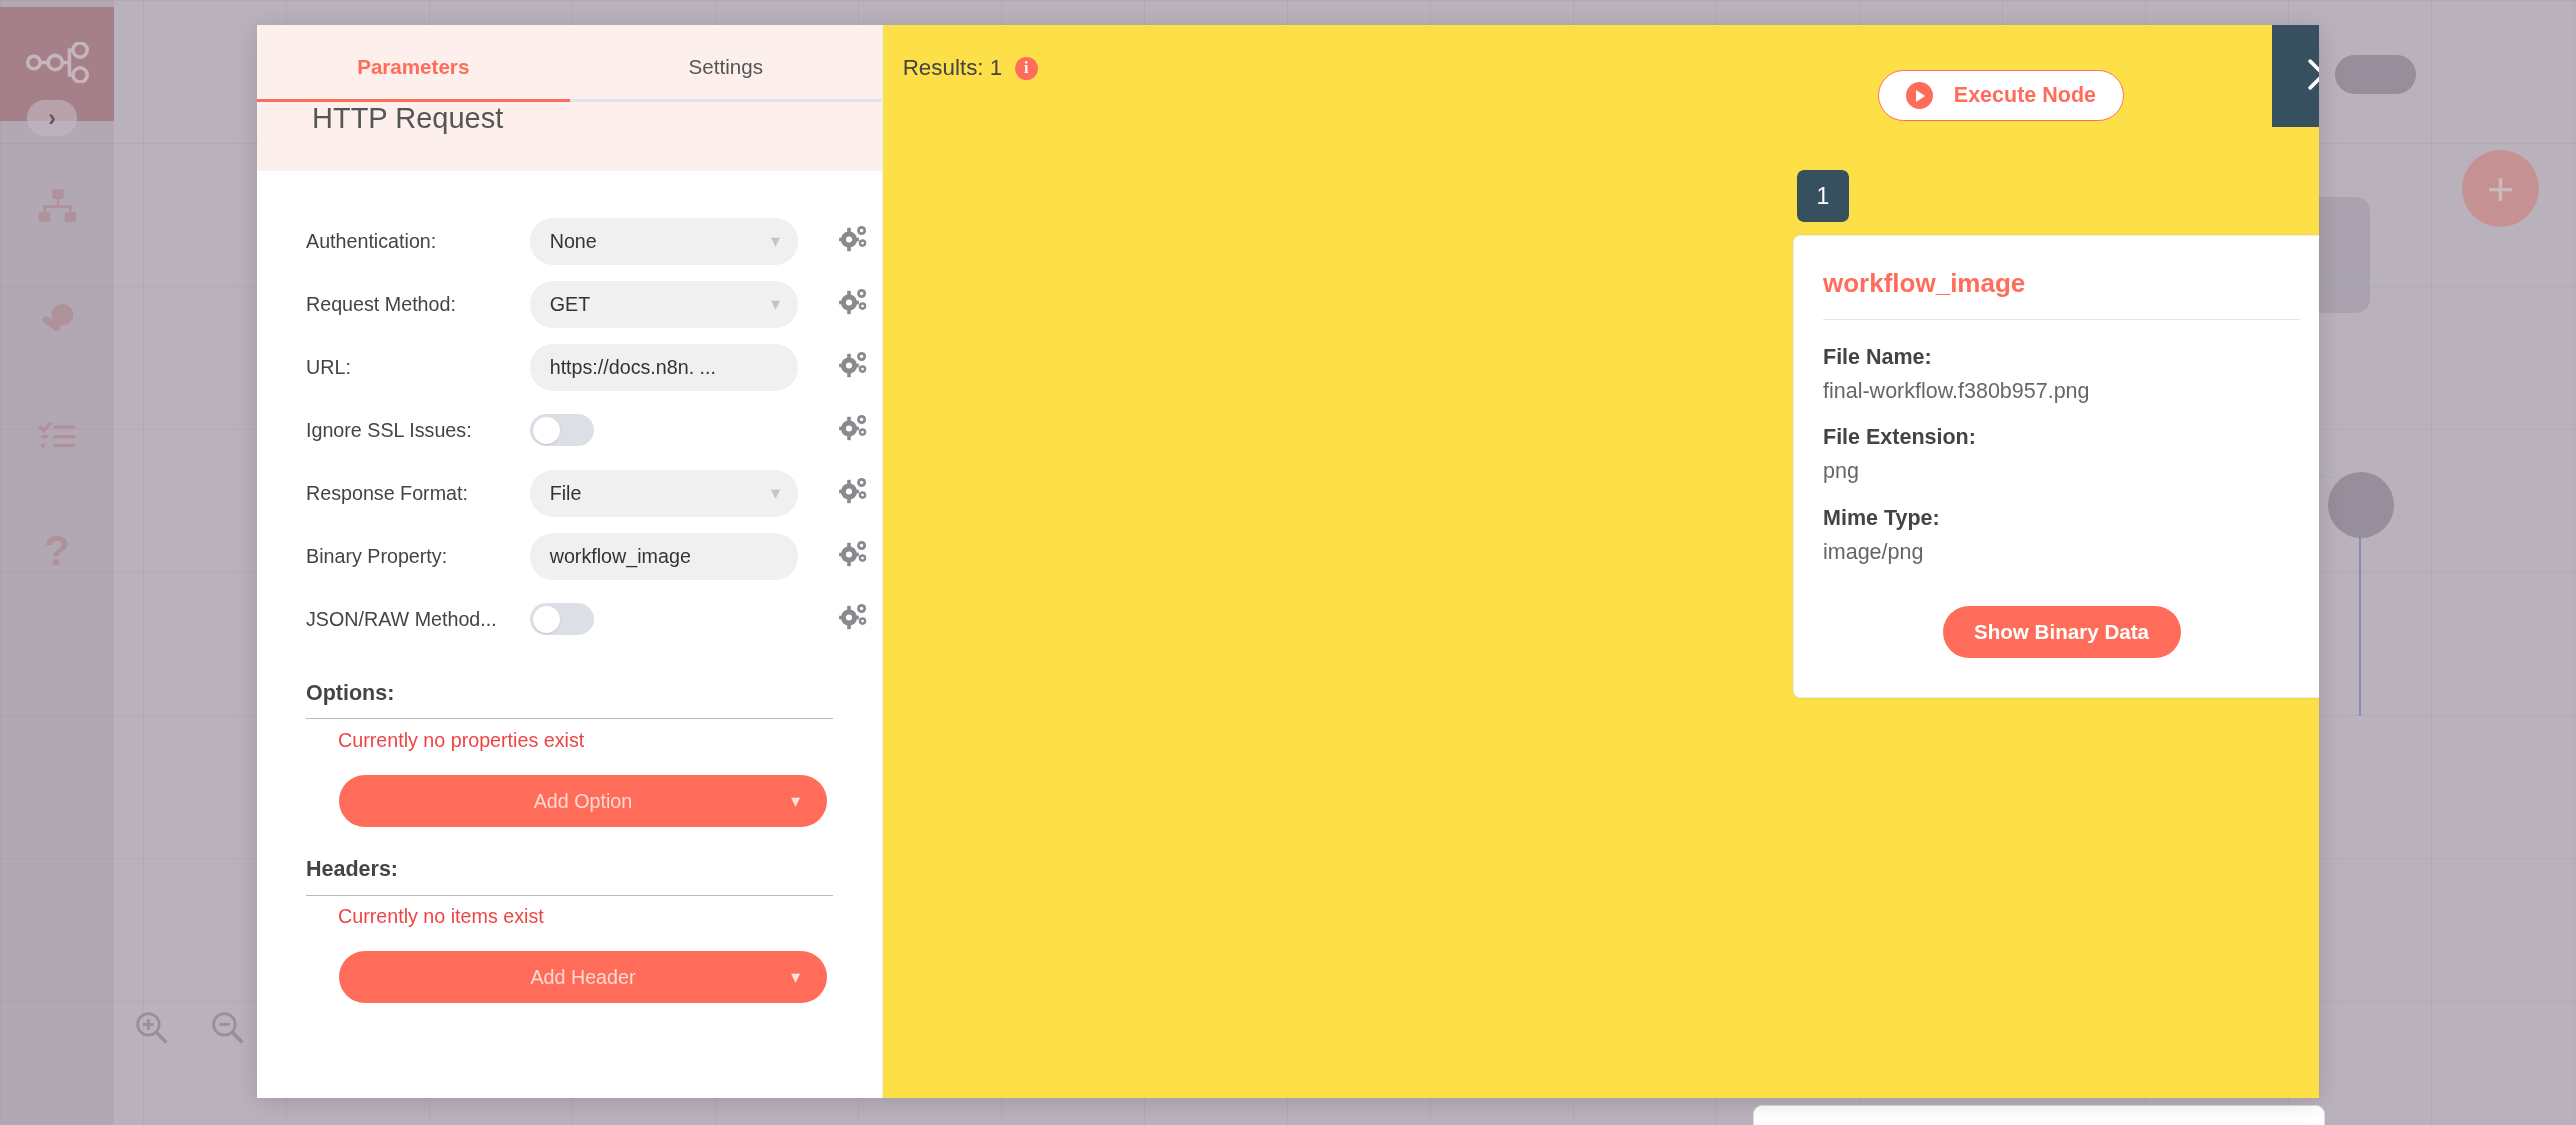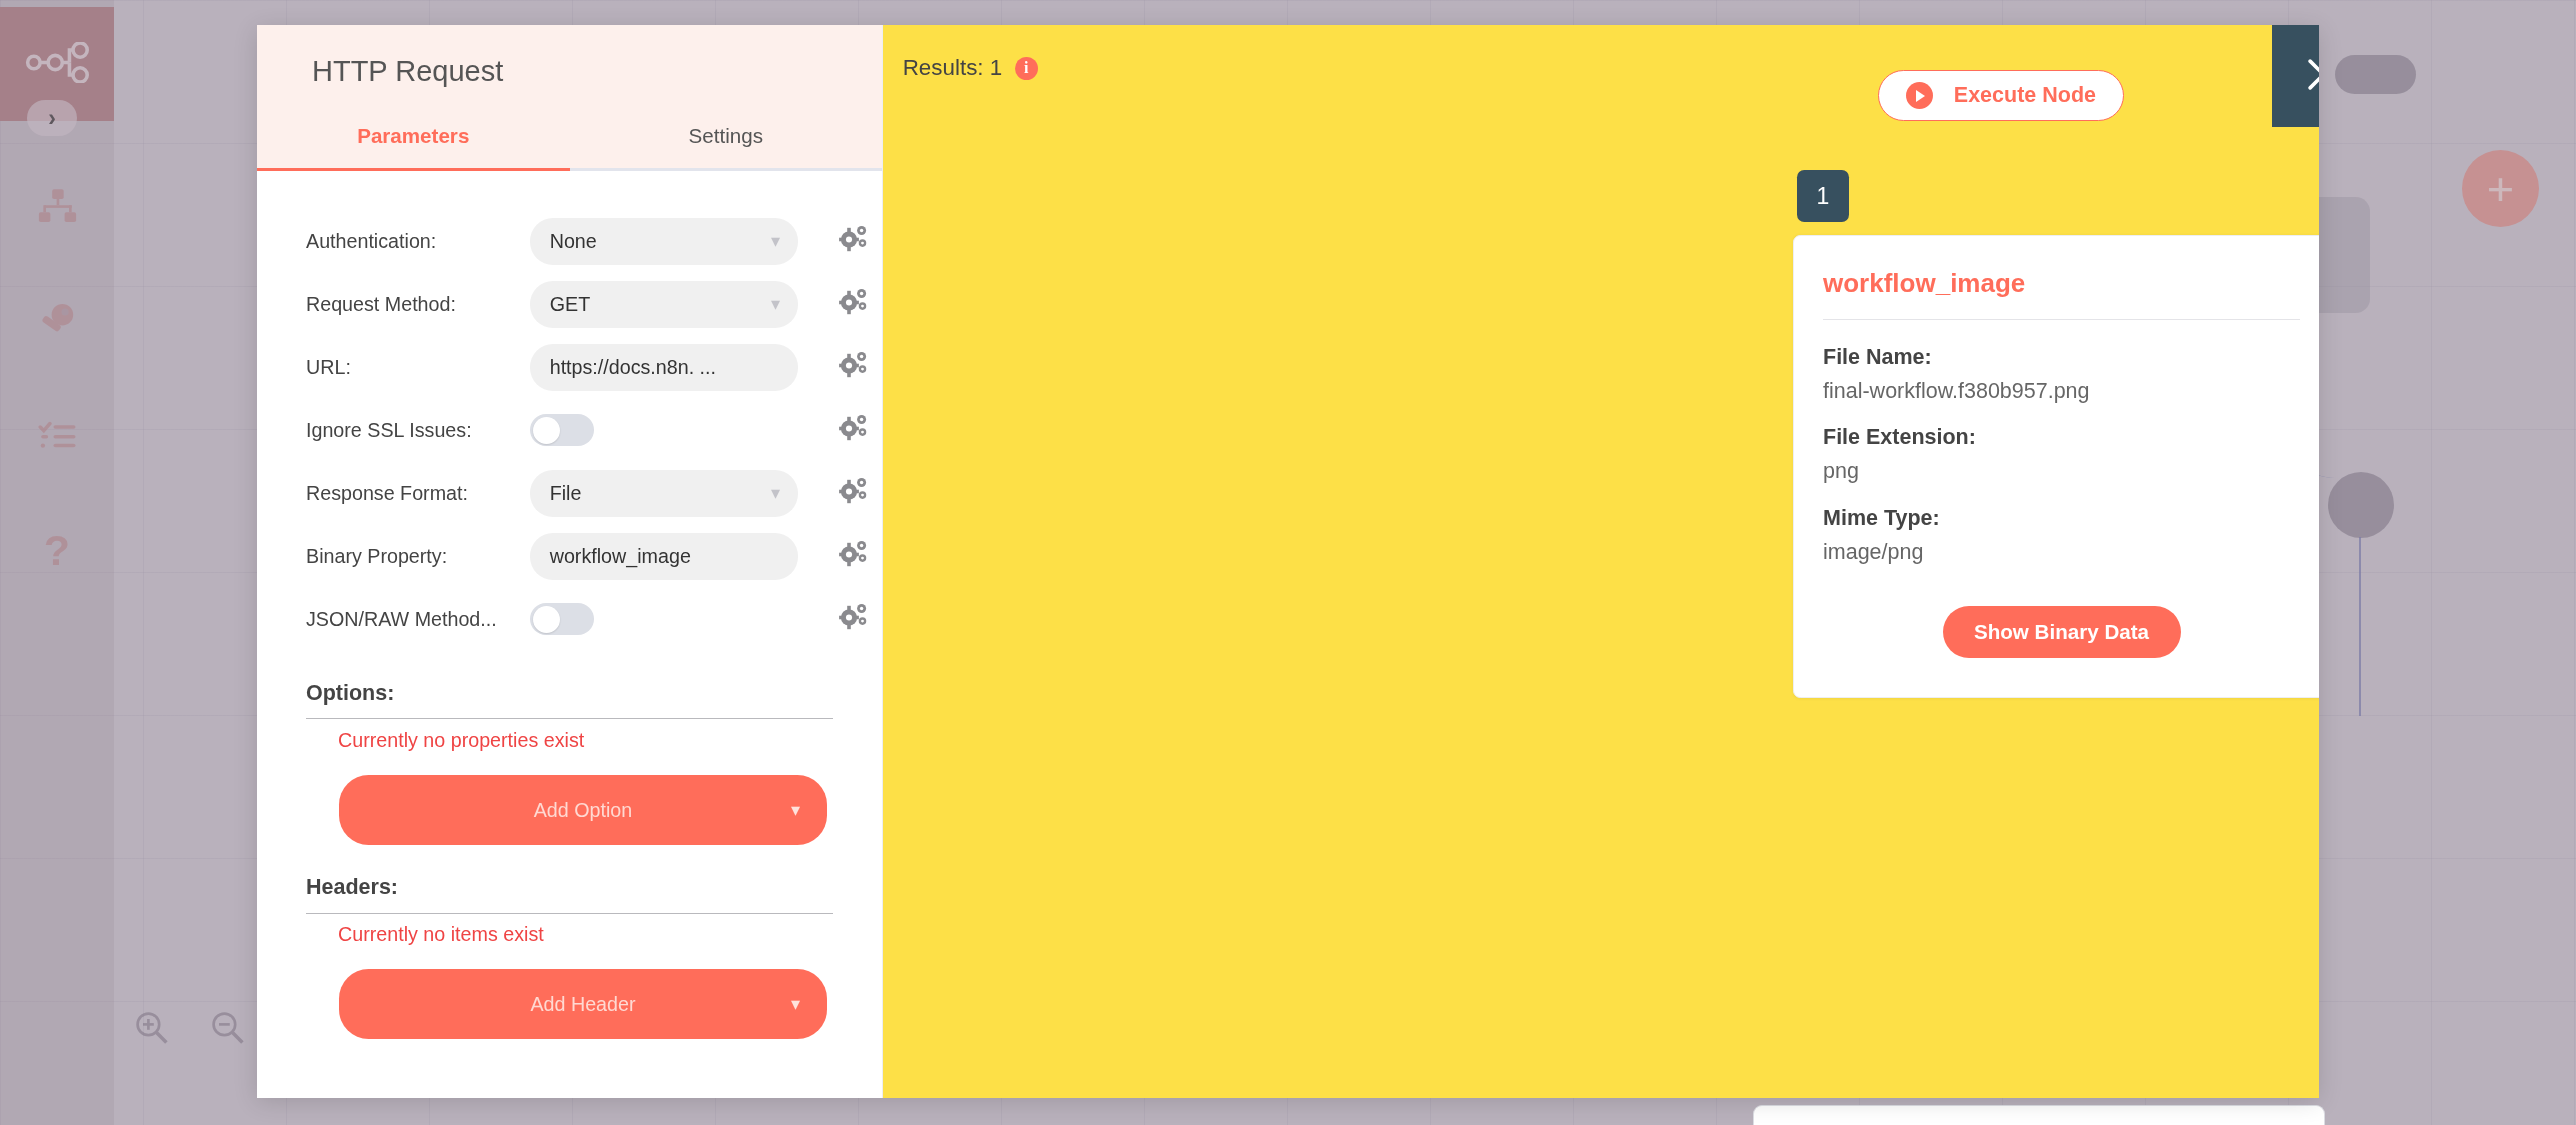--- a/index.html
+++ b/index.html
@@ -173,21 +173,21 @@
   .section-rule {
     height: 0.9px; background: #b9b9bd;
     margin: 12.5px 49px 0 49px;
   }
   .empty-note {
     font-size: 19.7px; color: #ef4444;
     padding-left: 81px; margin-top: 10px;
   }
   .big-btn {
     margin: 23px 55px 0 82px;
-    height: 70px; border-radius: 29.5px;
+    height: 52px; border-radius: 29.5px;
     background: #ff6d5a; color: #ffd9d2;
     display: flex; align-items: center; justify-content: center;
     font-size: 19.7px; position: relative; cursor: pointer;
   }
   .big-btn .caret {
     position: absolute; right: 27px; color: #ffe2dc; font-size: 18px;
   }
 
   
   #results-pane {
@@ -390,25 +390,25 @@
 
 <div id="overlay"></div>
 
 <div id="bottom-panel"></div>
 
 <div id="modal">
 
   <div id="params-pane">
 
     <div id="params-header">
-      <div id="node-title">HTTP Request</div>
       <div id="tabs">
         <div class="tab active">Parameters</div>
         <div class="tab">Settings</div>
       </div>
+      <div id="node-title">HTTP Request</div>
     </div>
 
     <div id="params-body">
 
       <div class="prow">
         <div class="plabel">Authentication:</div>
         <div class="pfield">
           <div class="select-box">
             <span>None</span>
             <span class="caret">▾</span>

